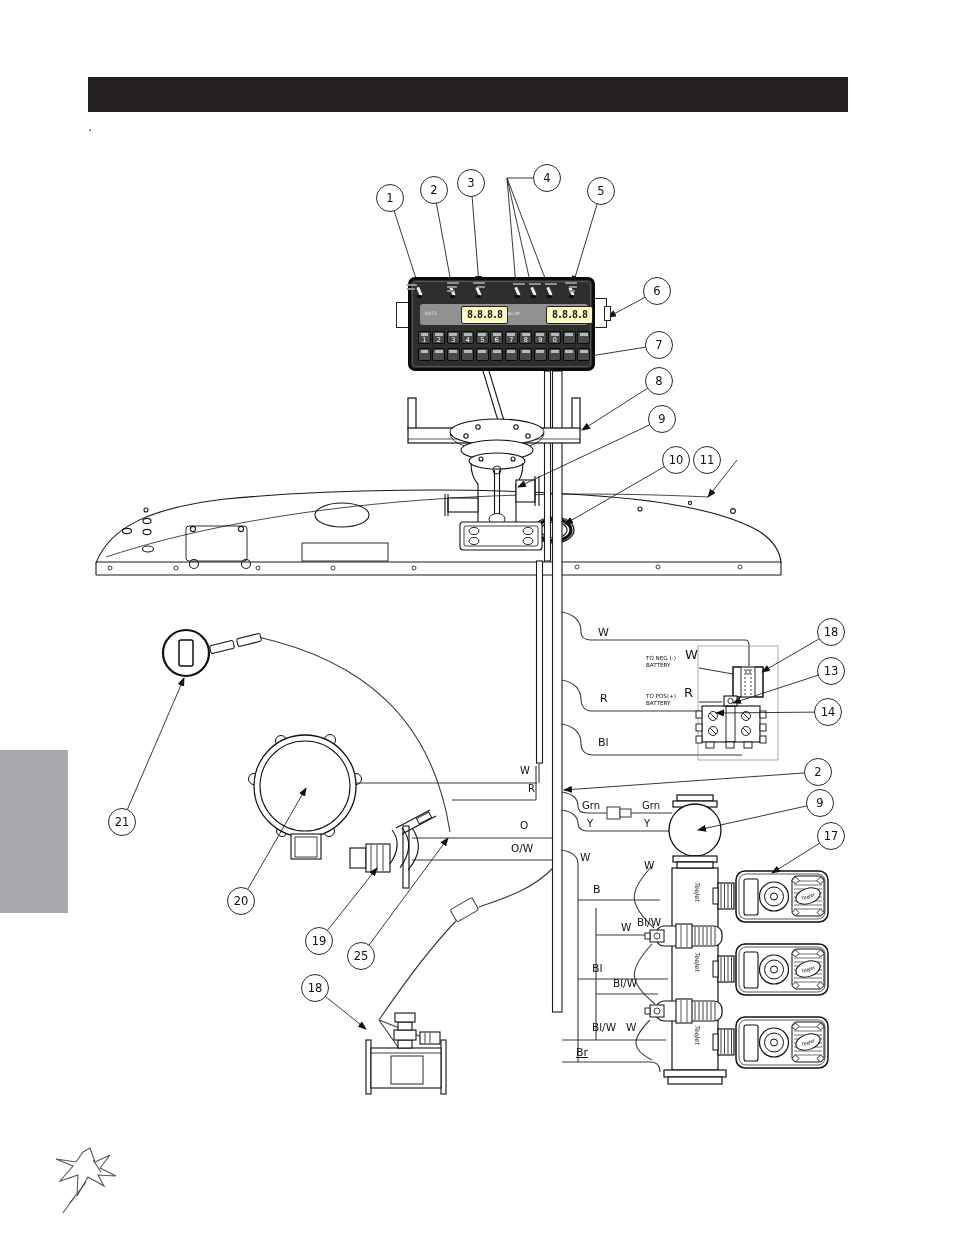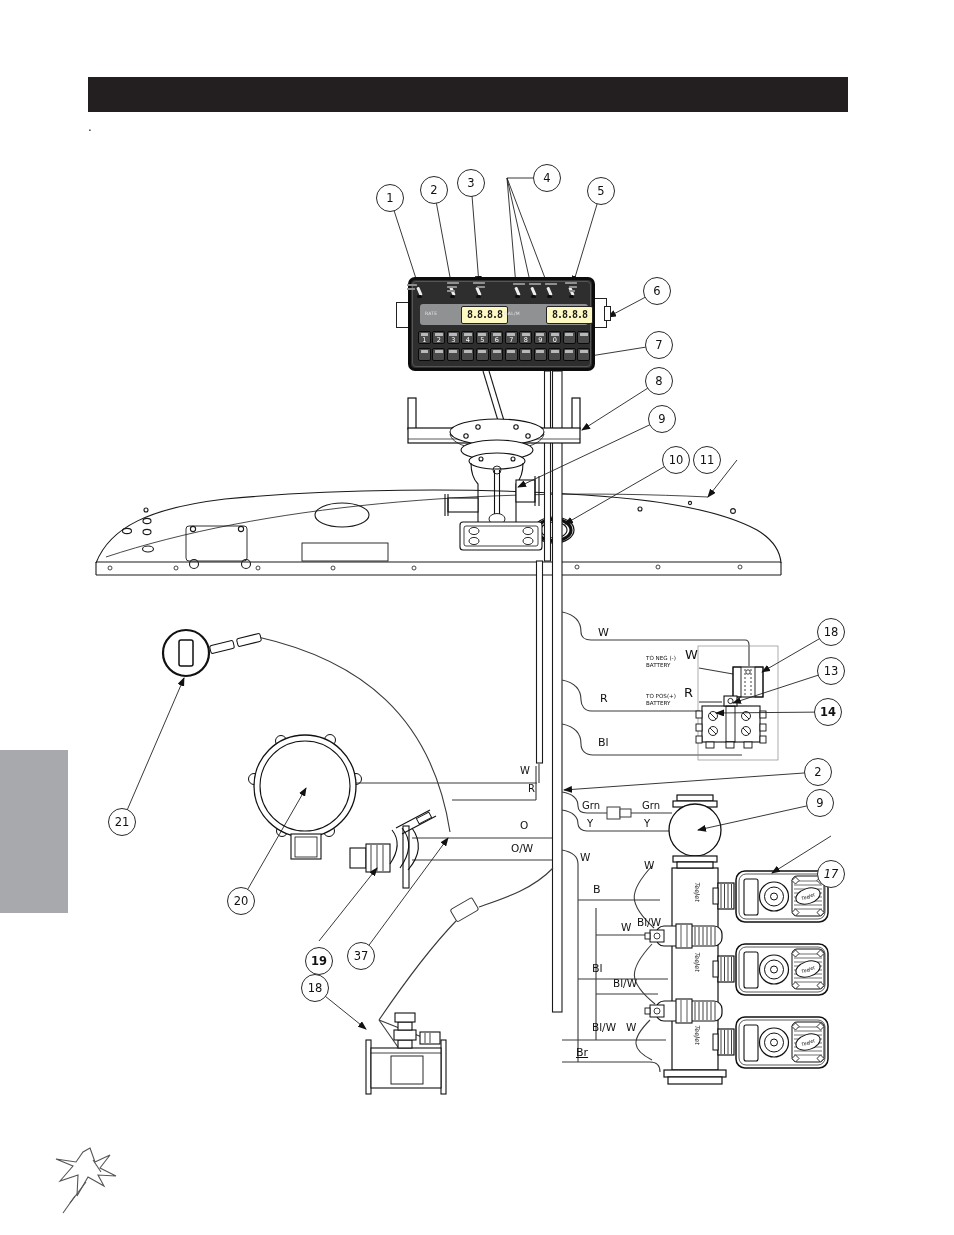--- a/index.html
+++ b/index.html
@@ -530,29 +530,29 @@
     <div class="callout" style="left:533px;top:164px;">4</div>
     <div class="callout" style="left:587px;top:177px;">5</div>
     <div class="callout" style="left:643px;top:277px;">6</div>
     <div class="callout" style="left:645px;top:331px;">7</div>
     <div class="callout" style="left:645px;top:367px;">8</div>
     <div class="callout" style="left:648px;top:405px;">9</div>
     <div class="callout" style="left:662px;top:446px;">10</div>
     <div class="callout" style="left:693px;top:446px;">11</div>
     <div class="callout" style="left:817px;top:618px;">18</div>
     <div class="callout" style="left:817px;top:657px;">13</div>
-    <div class="callout" style="left:814px;top:698px;font-weight:bold;">14</div>
+    <div class="callout" style="left:814px;top:698px;">14</div>
     <div class="callout" style="left:804px;top:758px;">2</div>
     <div class="callout" style="left:806px;top:789px;">9</div>
-    <div class="callout" style="left:817px;top:860px;font-style:italic;">17</div>
+    <div class="callout" style="left:817px;top:822px;">17</div>
     <div class="callout" style="left:301px;top:974px;">18</div>
-    <div class="callout" style="left:305px;top:947px;font-weight:bold;">19</div>
+    <div class="callout" style="left:305px;top:927px;">19</div>
     <div class="callout" style="left:227px;top:887px;">20</div>
     <div class="callout" style="left:108px;top:808px;">21</div>
-    <div class="callout" style="left:347px;top:942px;">37</div>
+    <div class="callout" style="left:347px;top:942px;">25</div>
   </div>
 
   <div>
     <div class="wl" style="left:598px;top:627px;">W</div>
     <div class="wl" style="left:600px;top:693px;">R</div>
     <div class="wl" style="left:598px;top:737px;">Bl</div>
     <div class="wl xs" style="left:520px;top:766px;">W</div>
     <div class="wl xs" style="left:528px;top:784px;">R</div>
     <div class="wl xs" style="left:582px;top:801px;">Grn</div>
     <div class="wl xs" style="left:642px;top:801px;">Grn</div>

